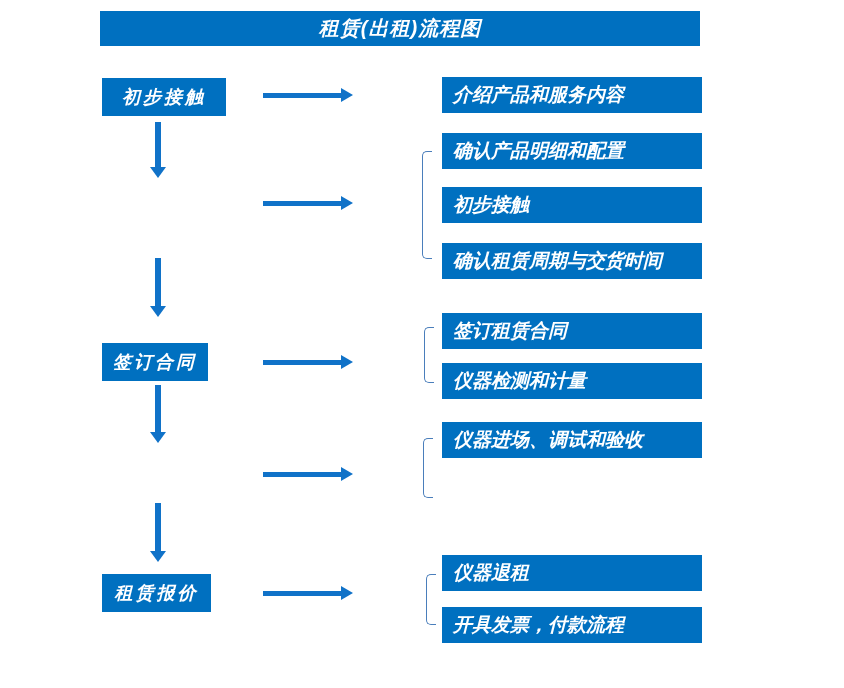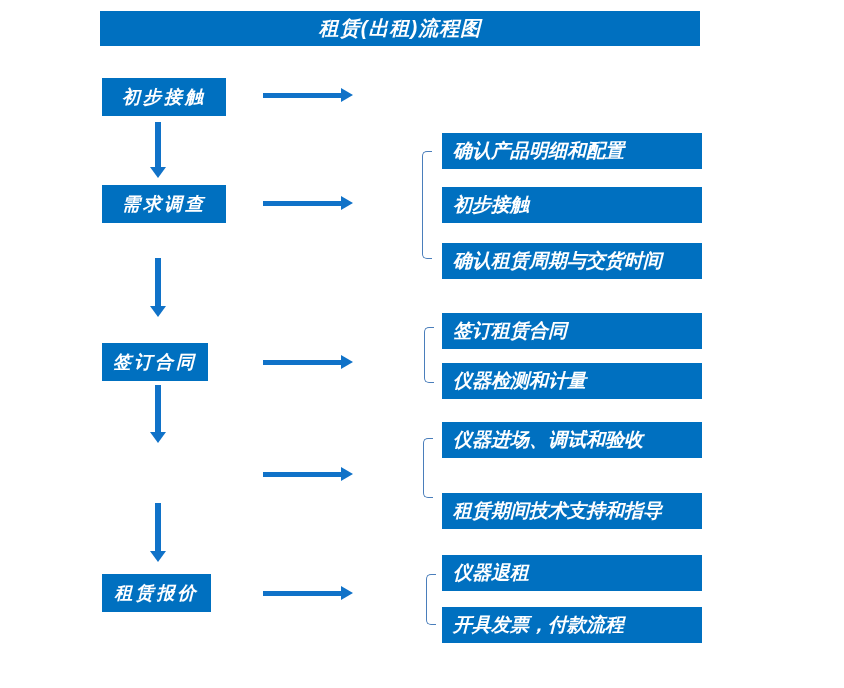--- a/index.html
+++ b/index.html
@@ -90,21 +90,20 @@
   }
 </style>
 </head>
 <body>
 
 <div class="canvas">
 
   <div class="title-bar">租赁(出租)流程图</div>
 
   <div class="lbox" style="top:78px; width:124px;">初步接触</div>
-  <div class="lbox" style="top:185px; width:124px;">需求调查</div>
   <div class="lbox" style="top:343px; width:106px;">签订合同</div>
   <div class="lbox" style="top:574px; width:109px;">租赁报价</div>
 
   <div class="varrow" style="top:122px; height:56px;">
       <span class="shaft"></span>
       <span class="head"></span>
     </div>
   <div class="varrow" style="top:258px; height:59px;">
       <span class="shaft"></span>
       <span class="head"></span>
@@ -137,27 +136,27 @@
   <div class="harrow" style="top:586px;">
       <span class="shaft"></span>
       <span class="head"></span>
     </div>
 
   <div class="bracket" style="left:422px; top:151px; height:108px;"></div>
   <div class="bracket" style="left:424px; top:327px; height:56px;"></div>
   <div class="bracket" style="left:423px; top:438px; height:60px;"></div>
   <div class="bracket" style="left:426px; top:574px; height:51px;"></div>
 
+  <div class="rbox" style="top:77px;">介绍产品和服务内容</div>
 
   <div class="rbox" style="top:133px;">确认产品明细和配置</div>
   <div class="rbox" style="top:187px;">初步接触</div>
   <div class="rbox" style="top:243px;">确认租赁周期与交货时间</div>
 
   <div class="rbox" style="top:313px;">签订租赁合同</div>
   <div class="rbox" style="top:363px;">仪器检测和计量</div>
 
   <div class="rbox" style="top:422px;">仪器进场、调试和验收</div>
-  <div class="rbox" style="top:493px;">租赁期间技术支持和指导</div>
 
   <div class="rbox" style="top:555px;">仪器退租</div>
   <div class="rbox" style="top:607px;">开具发票，付款流程</div>
 
 </div>
 
 </body></html>

